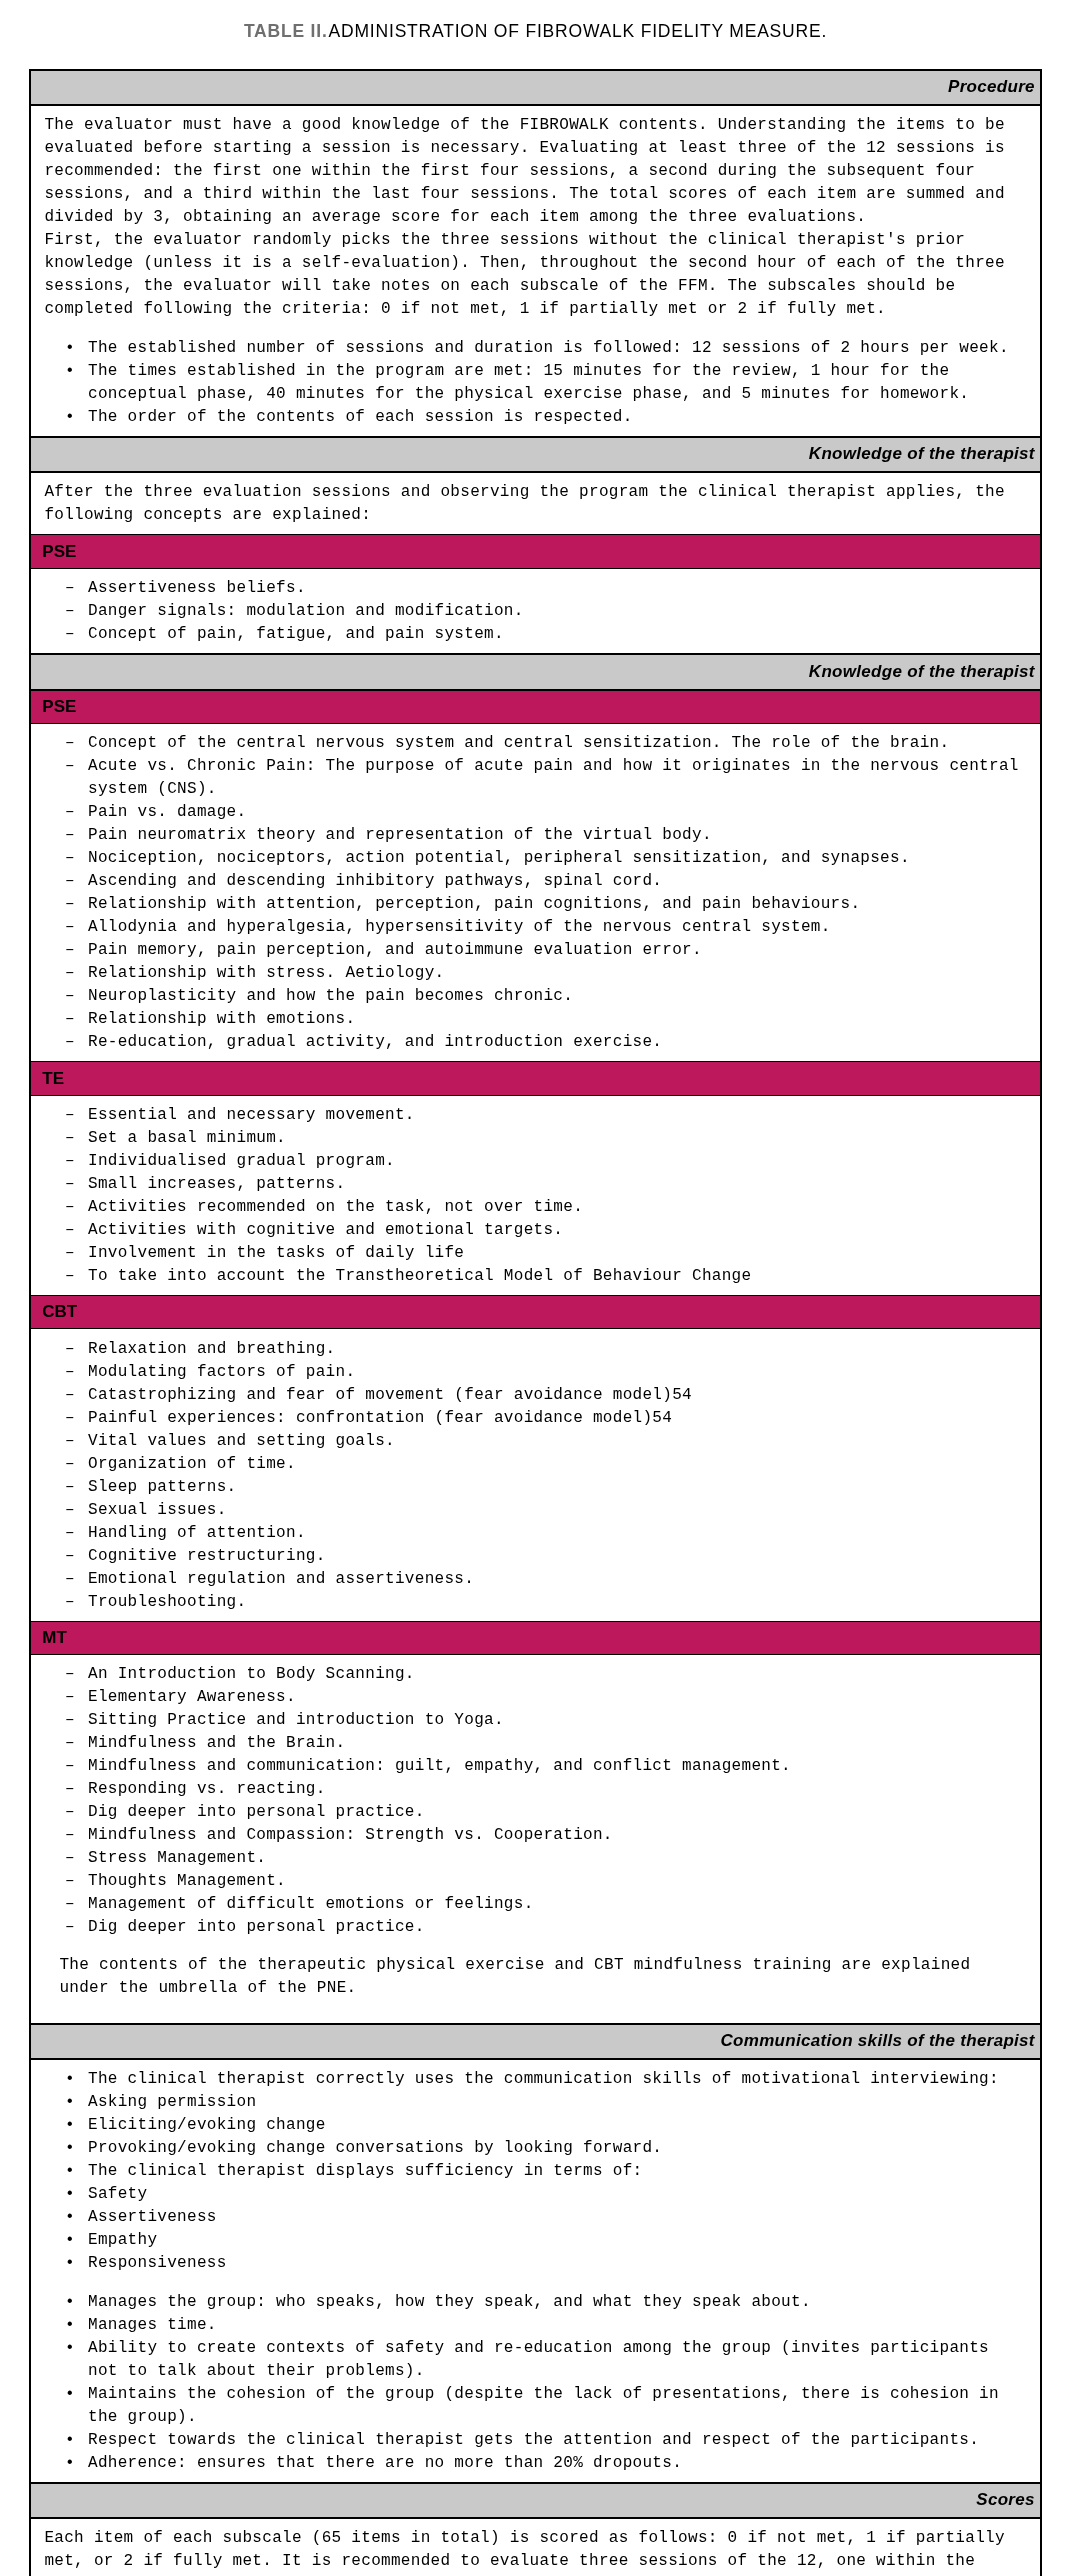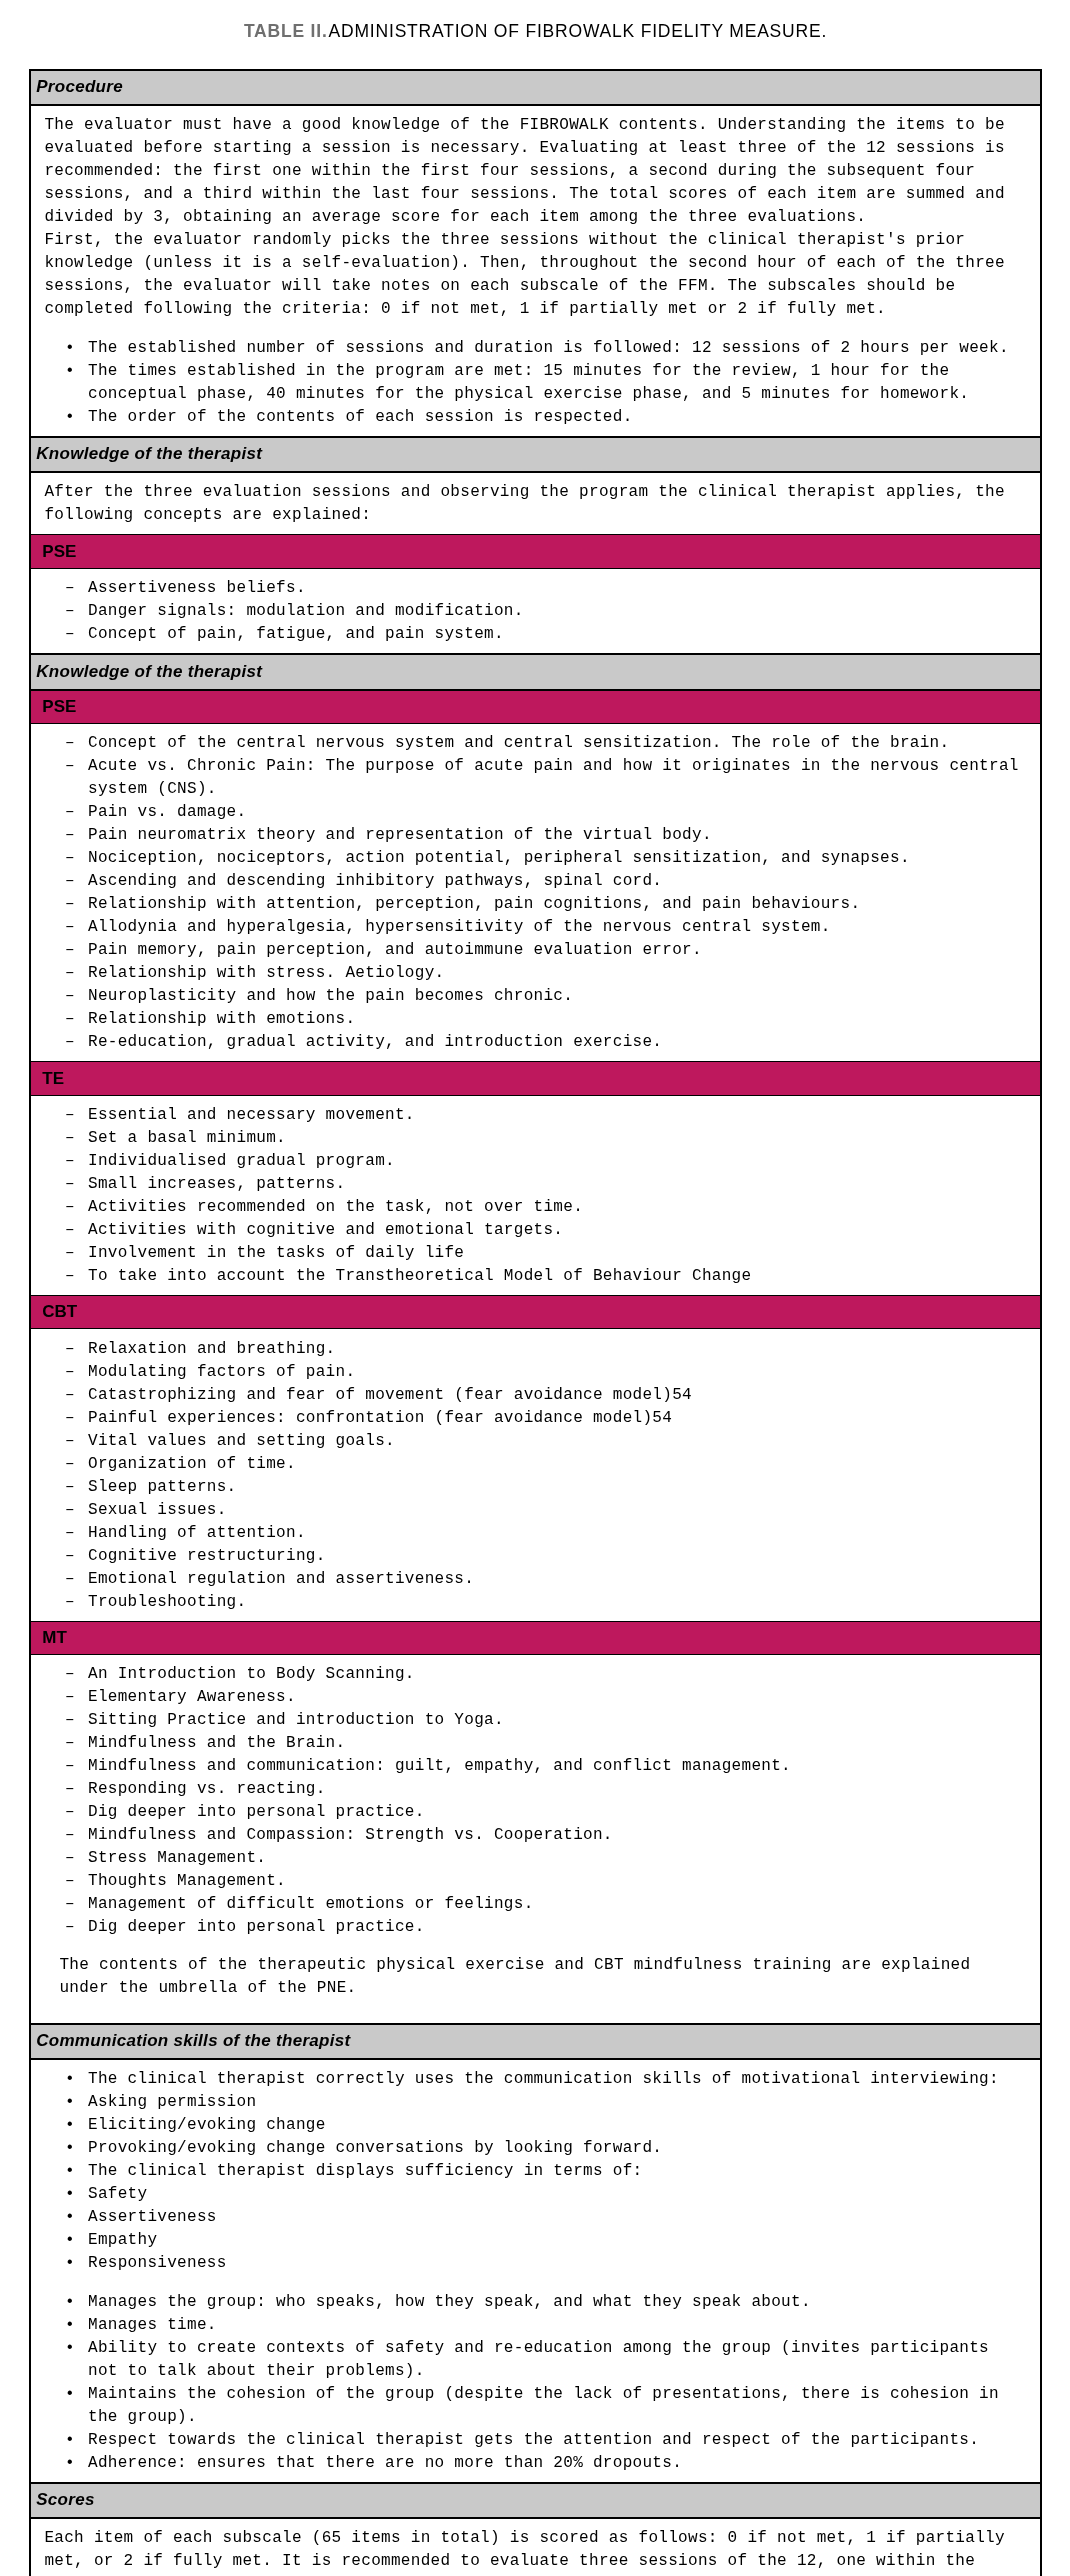--- a/index.html
+++ b/index.html
@@ -27,21 +27,21 @@
     margin-right: 1px;
   }
   .tbl {
     border: 2.6px solid #000000;
     background: #ffffff;
   }
   .header-row {
     background: #c9c9c9;
     border-top: 2.1px solid #000000;
     border-bottom: 2.1px solid #000000;
-    text-align: left;
+    text-align: right;
     font-style: italic;
     font-weight: bold;
     font-size: 17px;
     letter-spacing: 0.3px;
     padding: 6.7px 5.2px;
   }
   .tbl > .header-row:first-child { border-top: none; }
   .label-row {
     border-top: 1.5px solid #000000;
     border-bottom: 1.5px solid #000000;

